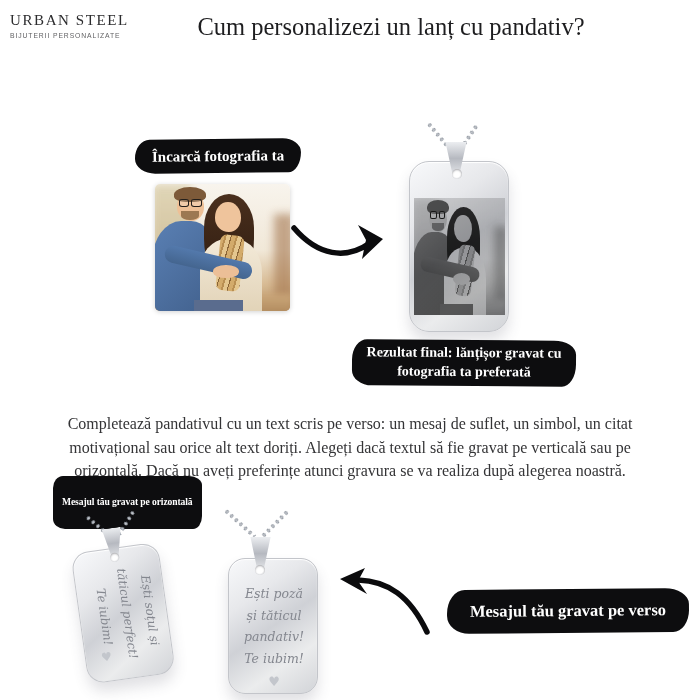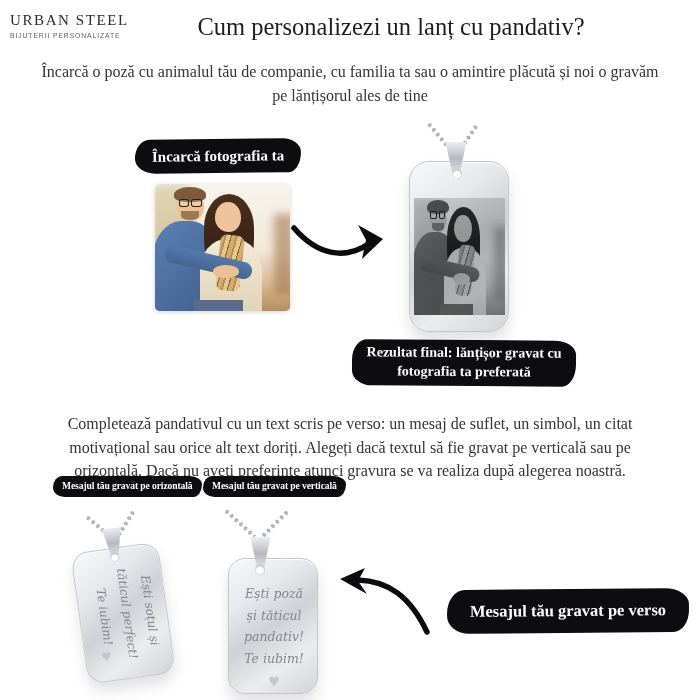--- a/index.html
+++ b/index.html
@@ -15,21 +15,21 @@
   .page-title{left:80px;top:12px;width:620px;text-align:center;font-size:24.5px;color:#1e1e20;}
   .para{width:620px;left:40px;text-align:center;font-size:16px;line-height:1.47;color:#343436;}
 
   
   .badge{background:#0d0d0f;color:#ffffff;font-weight:700;text-align:center;
          display:flex;align-items:center;justify-content:center;line-height:1.35;}
   .badge-upload{left:135px;top:139px;width:166px;height:34px;font-size:15px;
         border-radius:16px 20px 14px 22px / 20px 15px 22px 16px;transform:rotate(-.6deg);}
   .badge-result{left:352px;top:340px;width:216px;height:42px;font-size:14px;padding:2px 4px;
         border-radius:15px 22px 14px 20px / 20px 14px 22px 15px;transform:rotate(.4deg);}
-  .badge-small{top:476px;height:21px;font-size:9.6px;letter-spacing:-.1px;padding:0 9px;
+  .badge-small{top:476px;height:21px;font-size:9.6px;letter-spacing:-.1px;padding:16px 9px;
         border-radius:10px 13px 9px 12px / 12px 9px 13px 10px;}
   .badge-horiz{left:53px;}
   .badge-vert{left:203px;}
   .badge-verso{left:447px;top:589px;width:242px;height:44px;font-size:16.5px;
         border-radius:18px 24px 16px 22px / 24px 16px 22px 18px;transform:rotate(-.5deg);}
 
   
   .scene{position:absolute;overflow:hidden;}
   .scene>div{position:absolute;}
   .sc-bg{inset:0;background:linear-gradient(180deg,#f8f4ed 0%,#f1e8d8 52%,#d9bd97 78%,#bb9468 100%);}
@@ -72,21 +72,20 @@
 <body>
 
 <div class="canvas">
 
   <div class="abs" style="left:10px;top:12px;">
     <div class="logo-name">URBAN STEEL</div>
     <div class="logo-tag">BIJUTERII PERSONALIZATE</div>
   </div>
 
   <h1 class="abs page-title" style="margin:1px;font-weight:500;font-family:Liberation Serif, serif;">Cum personalizezi un lanț cu pandativ?</h1>
-  <p class="abs para" style="top:60px;margin:0;">Încarcă o poză cu animalul tău de companie, cu familia ta sau o amintire plăcută și noi o gravăm pe lănțișorul ales de tine</p>
 
   <div class="abs badge badge-upload">Încarcă fotografia ta</div>
 
   <div class="scene photo-frame">
     <div class="sc-bg"></div>
     <div class="sc-bokeh"></div>
     <div class="sc-tree"></div>
     <div class="sc-ground"></div>
     <div class="sc-man-shirt"></div>
     <div class="sc-man-head"></div>
@@ -138,21 +137,20 @@
     </div>
     <div class="bail" style="left:45px;top:27px;width:22px;height:30px;"></div>
     <div class="hole" style="left:52px;top:54px;width:10px;height:10px;"></div>
   </div>
 
   <div class="abs badge badge-result">Rezultat final: lănțișor gravat cu fotografia ta preferată</div>
 
   <p class="abs para" style="top:412px;margin:0;">Completează pandativul cu un text scris pe verso: un mesaj de suflet, un simbol, un citat motivațional sau orice alt text doriți. Alegeți dacă textul să fie gravat pe verticală sau pe orizontală. Dacă nu aveți preferințe atunci gravura se va realiza după alegerea noastră.</p>
 
   <div class="abs badge badge-small badge-horiz">Mesajul tău gravat pe orizontală</div>
-  <div class="abs badge badge-small badge-vert">Mesajul tău gravat pe verticală</div>
 
   <div class="abs" style="left:58px;top:500px;width:145px;height:195px;transform:rotate(-8deg);">
     <div class="chain" style="left:40px;top:8px;width:30px;transform:rotate(48deg);"></div>
     <div class="chain" style="left:88px;top:9px;width:28px;transform:rotate(130deg);"></div>
     <div class="tag" style="left:19px;top:46px;width:88px;height:132px;border-radius:17px;">
       <div class="engrave-text abs" style="left:-14px;top:29px;width:116px;height:74px;transform:rotate(90deg);font-size:12px;line-height:23px;">
         <div>Ești soțul și</div>
         <div>tăticul perfect!</div>
         <div>Te iubim!</div>
       </div>

